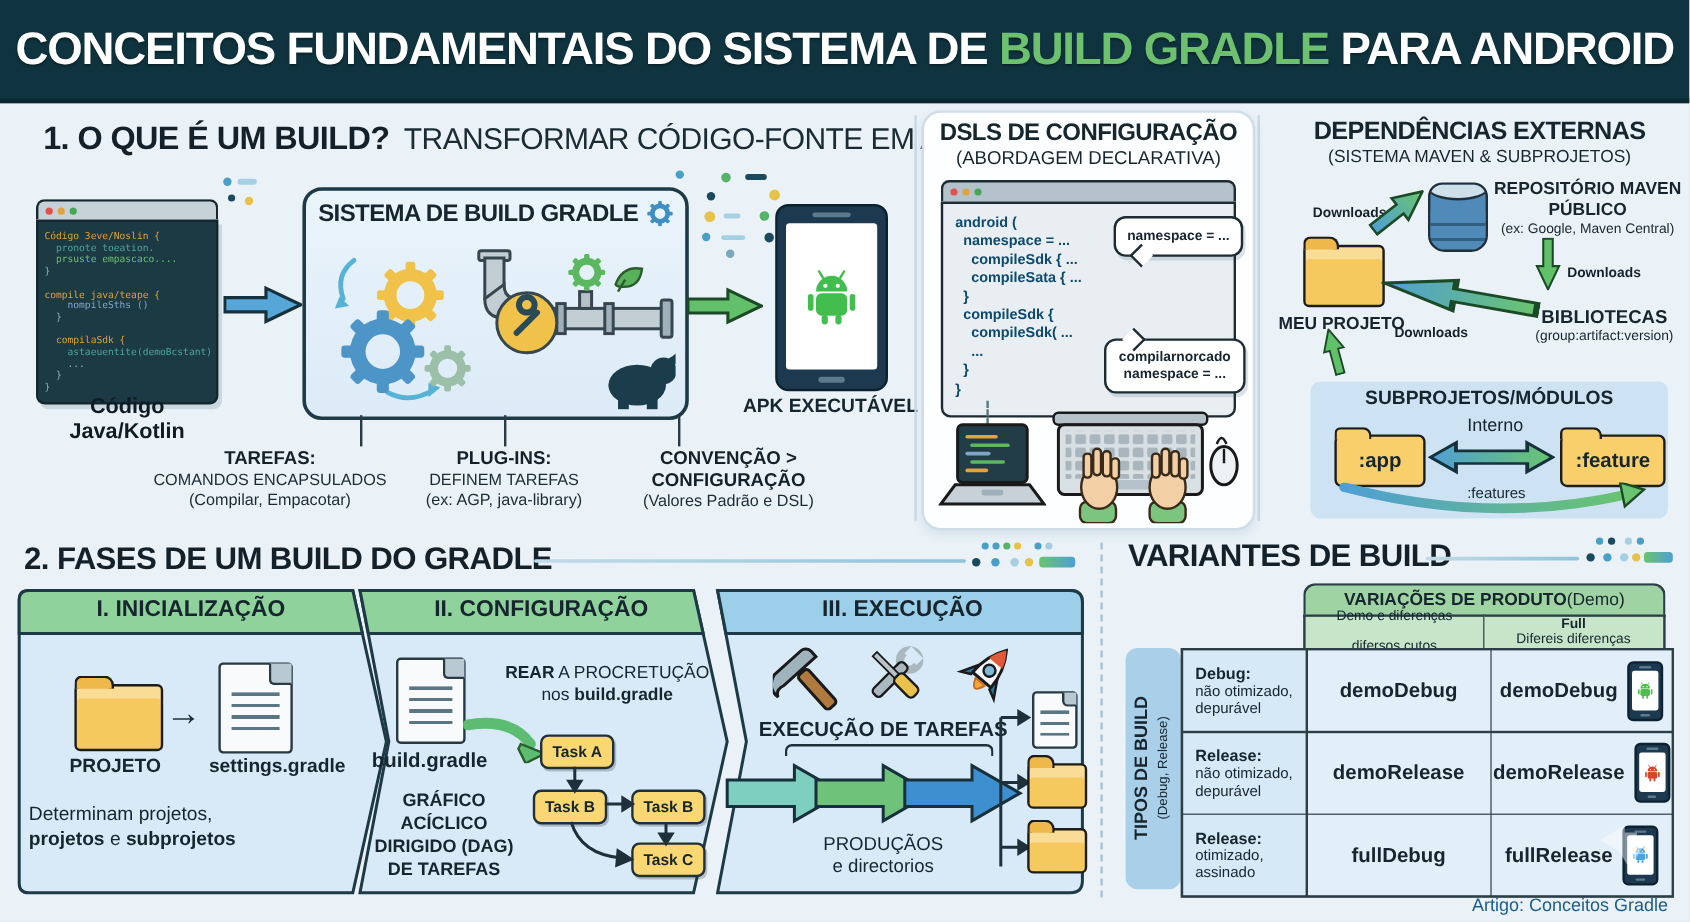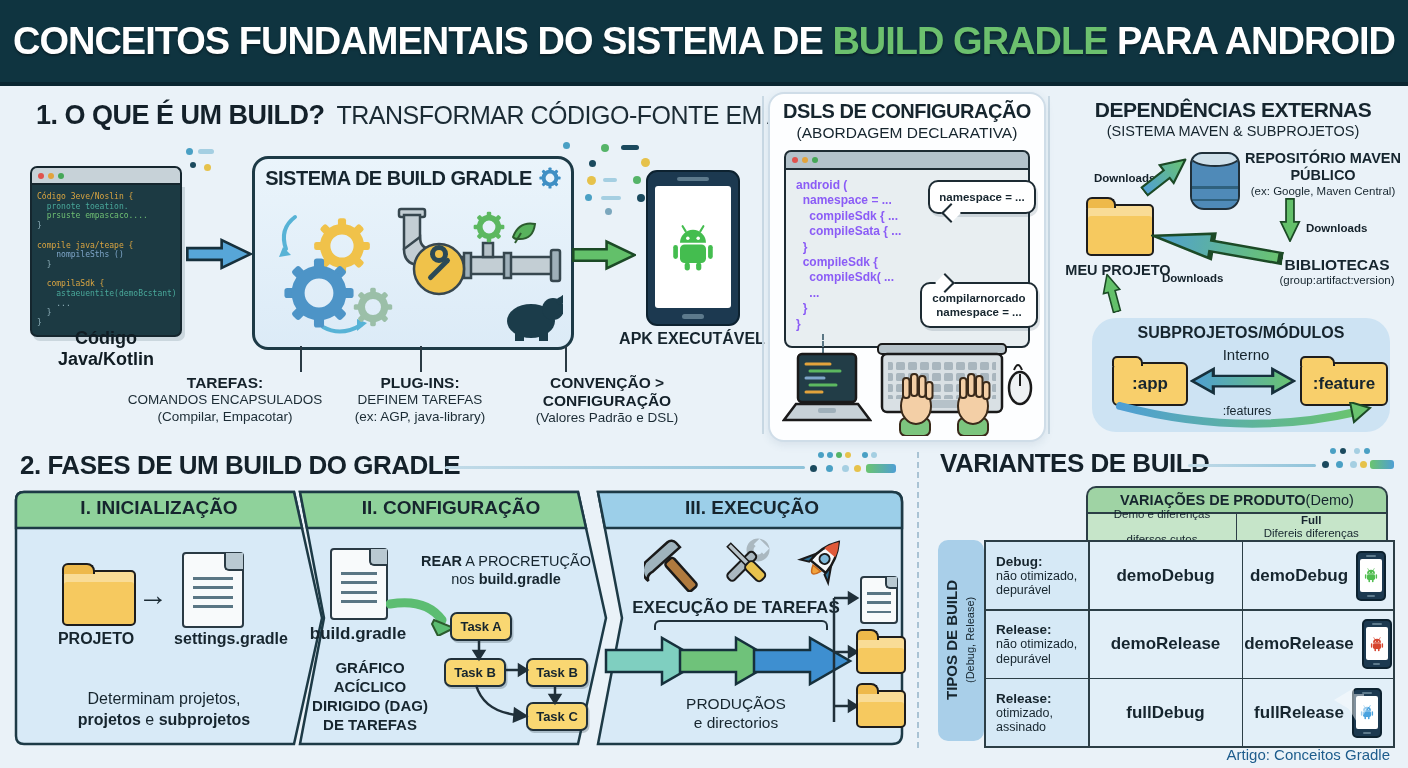--- a/index.html
+++ b/index.html
@@ -17,21 +17,21 @@
   .decor-line{height:3px;background:linear-gradient(90deg,#c2dbe8,#8fc3da);border-radius:2px;}
   
   .winbar{height:15px;background:#c7d2d8;border:2px solid #15262e;border-bottom:none;border-radius:7px 7px 0 0;display:flex;align-items:center;gap:4px;padding-left:6px;}
   .winbar i{width:6px;height:6px;border-radius:50%;display:block;}
   .codebody{background:#1c3a43;border:2px solid #15262e;border-radius:0 0 7px 7px;padding:7px 5px;box-shadow:3px 4px 0 rgba(30,60,75,.15);}
   .code-line{font-family:"DejaVu Sans Mono",monospace;font-size:8px;line-height:9.7px;white-space:pre;min-height:9.7px;}
   .c-or{color:#d9a441}.c-te{color:#49a89a}.c-gr{color:#6fbf73}.c-gy{color:#8fb0ba}.c-bl{color:#7fa6c9}
   .caption{font-weight:bold;font-size:18px;text-align:center;line-height:21px;color:#101c23;}
   
   .dslbody{background:#e8eef1;border:2.5px solid #1d2b33;border-radius:0 0 8px 8px;padding:8px 10px;}
-  .dsl-line{font-size:12px;font-weight:bold;line-height:15.4px;white-space:pre;color:#8b5cf6;min-height:15.4px;}
+  .dsl-line{font-size:12px;font-weight:bold;line-height:15.4px;white-space:pre;color:#0c4a6e;min-height:15.4px;}
   .bubble{background:#fff;border:2.5px solid #1d2b33;border-radius:10px;display:flex;flex-direction:column;align-items:center;justify-content:center;
           font-weight:bold;font-size:11.5px;line-height:14px;box-shadow:2px 3px 0 rgba(40,70,90,.15);}
   .tail{width:12px;height:12px;background:#fff;border-left:2.5px solid #1d2b33;border-bottom:2.5px solid #1d2b33;transform:rotate(45deg);}
   
   .panel{background:#fdfeff;border:2px solid #cfdde8;border-radius:16px;box-shadow:0 3px 8px rgba(50,90,120,.10);}
   .vline{width:2px;background:#c9d9e4;}
   .vdash{width:0;border-left:2px dashed #a9c3d4;}
   
   .folder{background:#f6c95f;border:2.5px solid #1d1d1d;border-radius:5px;box-shadow:inset 0 10px 0 rgba(255,255,255,.35);}
   .folder::before{content:"";position:absolute;top:-9px;left:-2.5px;width:42%;height:9px;background:#eeb94a;border:2.5px solid #1d1d1d;border-bottom:none;border-radius:6px 8px 0 0;}
@@ -397,21 +397,21 @@
 
   <div class="abs" style="left:1268px;top:256px;width:138px;text-align:center;">
     <div style="font-weight:bold;font-size:15.5px;">BIBLIOTECAS</div>
     <div style="font-size:11.5px;">(group:artifact:version)</div>
   </div>
 
   <svg class="abs" style="left:1092px;top:282px;transform:rotate(-105deg);" width="40px" height="22" viewBox="0 0 100 50">
     <use href="#fatarrow" fill="#63c06a" stroke="#1c4a26" stroke-width="4"></use>
   </svg>
 
-  <div class="abs" style="left:1092px;top:318px;width:298px;height:114px;background:#cde3f3;border-radius:24px;">
+  <div class="abs" style="left:1092px;top:318px;width:298px;height:114px;background:#cde3f3;border-radius:8px;">
     <div class="abs" style="left:0;top:6px;width:100%;text-align:center;font-weight:bold;font-size:16px;">SUBPROJETOS/MÓDULOS</div>
     <div class="abs folder-chip" style="left:20px;top:44px;width:72px;height:40px;">
         <span>:app</span>
       </div>
     <div class="abs folder-chip" style="left:208px;top:44px;width:84px;height:40px;">
         <span>:feature</span>
       </div>
     <div class="abs" style="left:108px;top:28px;width:92px;text-align:center;font-size:15px;">Interno</div>
     <svg class="abs" style="left:98px;top:48px" width="106" height="30" viewBox="0 0 100 40" preserveAspectRatio="none">
       <use href="#dblarrow" fill="url(#g-bluegreen)" stroke="#16303c" stroke-width="3"></use>
@@ -443,21 +443,21 @@
     <svg class="abs" style="left:0;top:0" width="312" height="256" viewBox="0 0 312 256">
       <path d="M10,2 H280 L308,128 L280,254 H10 Q2,254 2,246 V10 Q2,2 10,2 Z" fill="#d8eaf7" stroke="#1d3a46" stroke-width="2.5"></path>
       <path d="M10,2 H280 L288,38 H2 V10 Q2,2 10,2 Z" fill="#8fd29b" stroke="#1d3a46" stroke-width="2.5"></path>
     </svg>
     <div class="abs" style="left:2px;top:7px;width:286px;text-align:center;font-weight:bold;font-size:19px;">I. INICIALIZAÇÃO</div>
     <div class="abs folder" style="left:48px;top:80px;width:70px;height:52px;"></div>
     <div class="abs" style="left:124px;top:88px;font-size:30px;font-weight:bold;color:#1b2b34;">→</div>
     <div class="abs doc" style="left:168px;top:62px;width:58px;height:72px;"></div>
     <div class="abs" style="left:16px;top:140px;width:132px;text-align:center;font-weight:bold;font-size:16px;">PROJETO</div>
     <div class="abs" style="left:142px;top:140px;width:150px;text-align:center;font-weight:bold;font-size:16px;">settings.gradle</div>
-    <div class="abs" style="left:10px;top:178px;width:280px;text-align:center;font-size:16px;line-height:21px;margin-top:20px;">
+    <div class="abs" style="left:10px;top:178px;width:280px;font-size:16px;line-height:21px;">
       <div>Determinam projetos,</div>
       <div><b>projetos</b><span> e </span><b>subprojetos</b></div>
     </div>
   </div>
 
   <div class="abs" style="left:298px;top:490px;width:312px;height:256px;">
     <svg class="abs" style="left:0;top:0" width="312" height="256" viewBox="0 0 312 256">
       <path d="M2,2 H280 L308,128 L280,254 H2 L26,128 Z" fill="#d8eaf7" stroke="#1d3a46" stroke-width="2.5"></path>
       <path d="M2,2 H280 L288,38 H9 Z" fill="#8fd29b" stroke="#1d3a46" stroke-width="2.5"></path>
     </svg>

